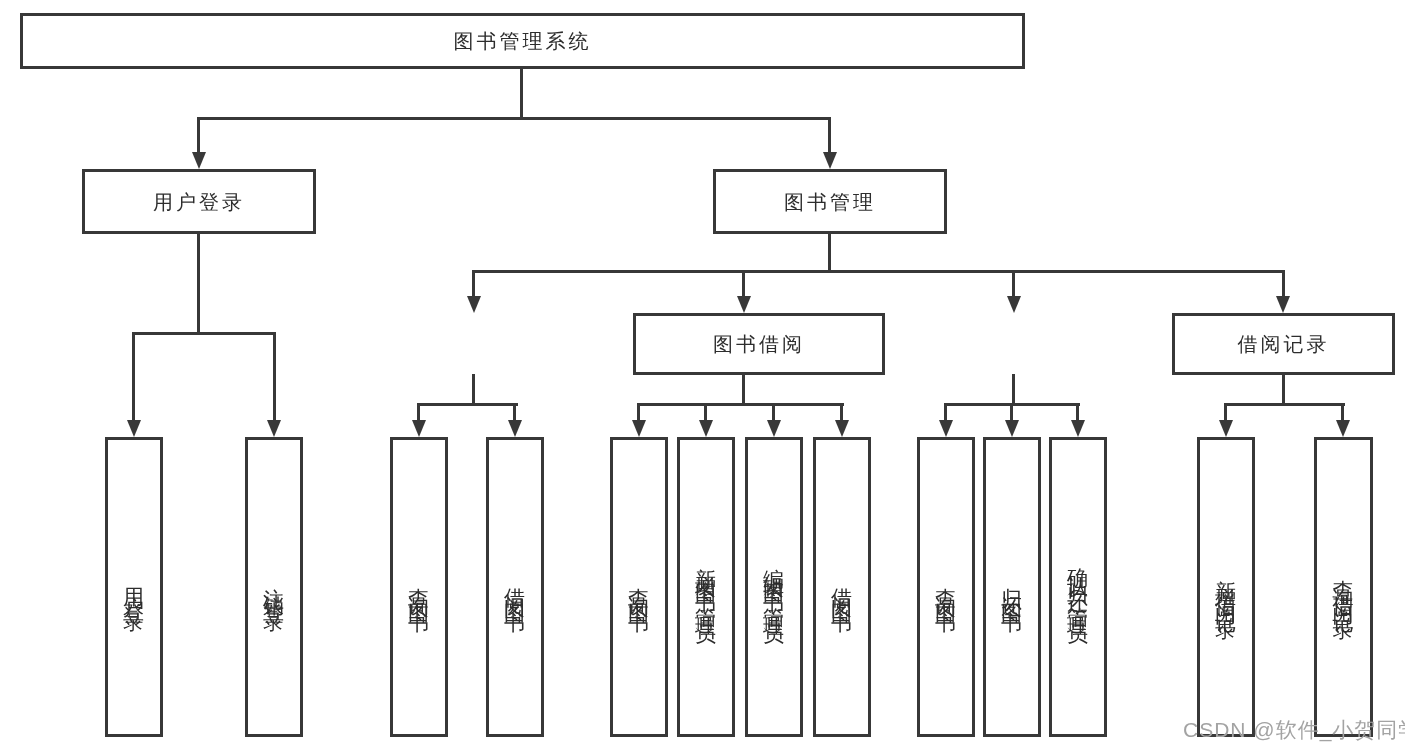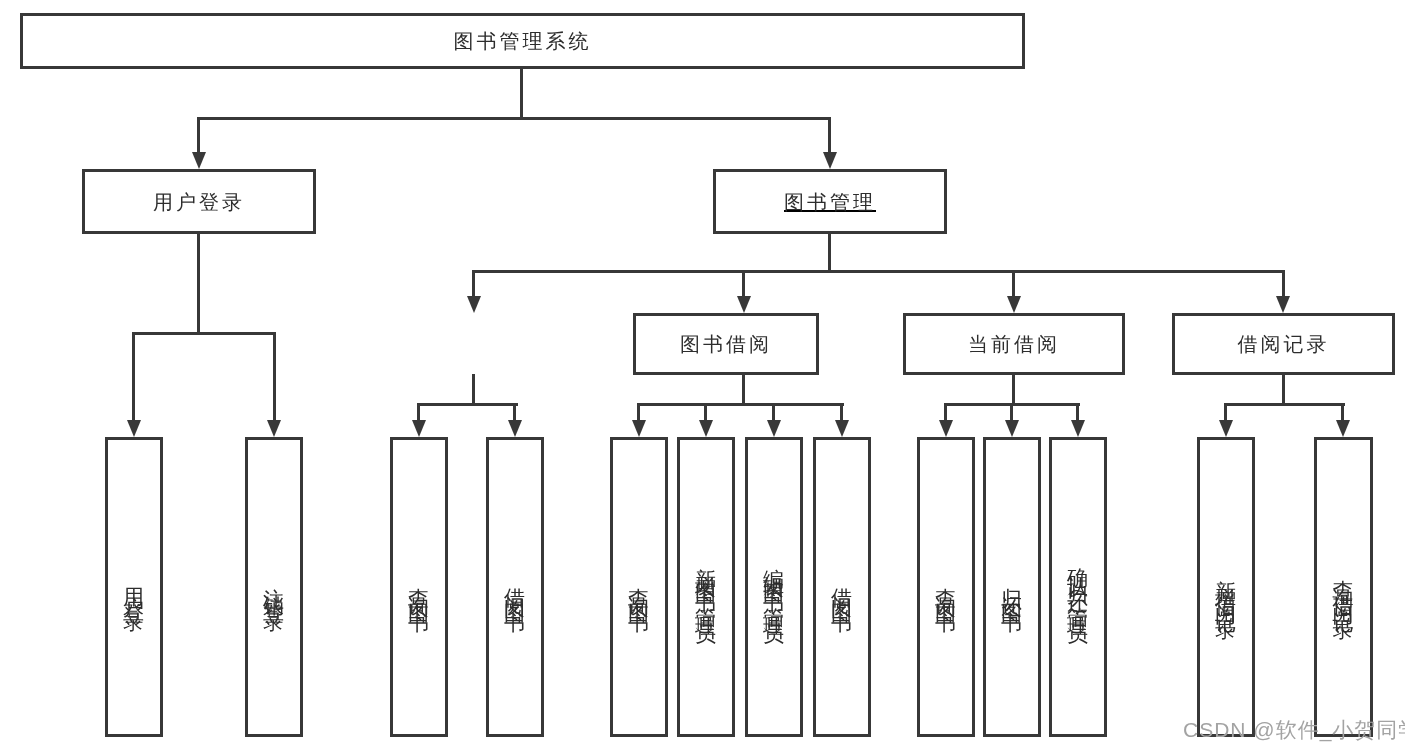--- a/index.html
+++ b/index.html
@@ -102,29 +102,26 @@
   <div class="ar" style="left:1219px;top:420px;"></div>
   <div class="ar" style="left:1336px;top:420px;"></div>
 
   <div class="box" style="left:20px;top:13px;width:1005px;height:56px;justify-content:center;">
     <span class="hlabel">图书管理系统</span>
   </div>
 
   <div class="box" style="left:82px;top:169px;width:234px;height:65px;">
     <span class="hlabel">用户登录</span>
   </div>
-  <div class="box" style="left:713px;top:169px;width:234px;height:65px;text-decoration:underline;">
+  <div class="box" style="left:713px;top:169px;width:234px;height:65px;">
     <span class="hlabel">图书管理</span>
   </div>
 
-  <div class="box" style="left:633px;top:313px;width:186px;height:62px;">
+  <div class="box" style="left:633px;top:313px;width:252px;height:62px;">
     <span class="hlabel">图书借阅</span>
-  </div>
-  <div class="box" style="left:903px;top:313px;width:222px;height:62px;">
-    <span class="hlabel">当前借阅</span>
   </div>
   <div class="box" style="left:1172px;top:313px;width:223px;height:62px;">
     <span class="hlabel">借阅记录</span>
   </div>
 
   <div class="box leaf" style="left:105px;top:437px;width:58px;height:300px;">
     <span class="vlabel">用户登录</span>
   </div>
   <div class="box leaf" style="left:245px;top:437px;width:58px;height:300px;">
     <span class="vlabel">注销登录</span>

